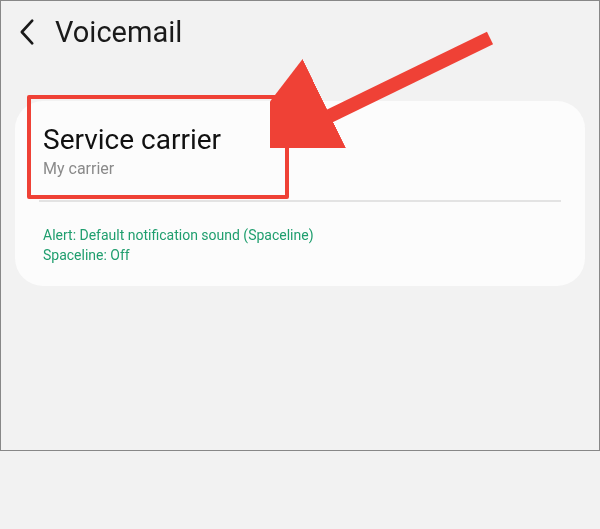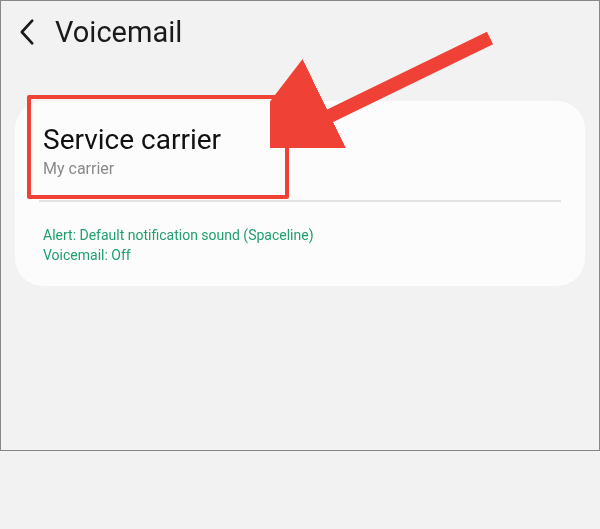--- a/index.html
+++ b/index.html
@@ -118,21 +118,21 @@
       <div class="item-subtitle">My carrier</div>
     </div>
 
     <div class="divider"></div>
 
 
     <div class="divider"></div>
 
     <div class="item">
       <div class="item-detail">Alert: Default notification sound (Spaceline)</div>
-      <div class="item-detail">Voicemail: Off</div>
+      <div class="item-detail">Spaceline: Off</div>
     </div>
   </div>
 
   <svg class="arrow" viewBox="0 0 240 120">
     <defs>
       <marker id="arrowhead" markerWidth="9" markerHeight="9" refX="2" refY="4.5" orient="auto">
         <polygon points="0 0, 9 4.5, 0 9" fill="#ef4136"></polygon>
       </marker>
     </defs>
     <line x1="220" y1="10" x2="35" y2="100" stroke="#ef4136" stroke-width="14" marker-end="url(#arrowhead)"></line>

